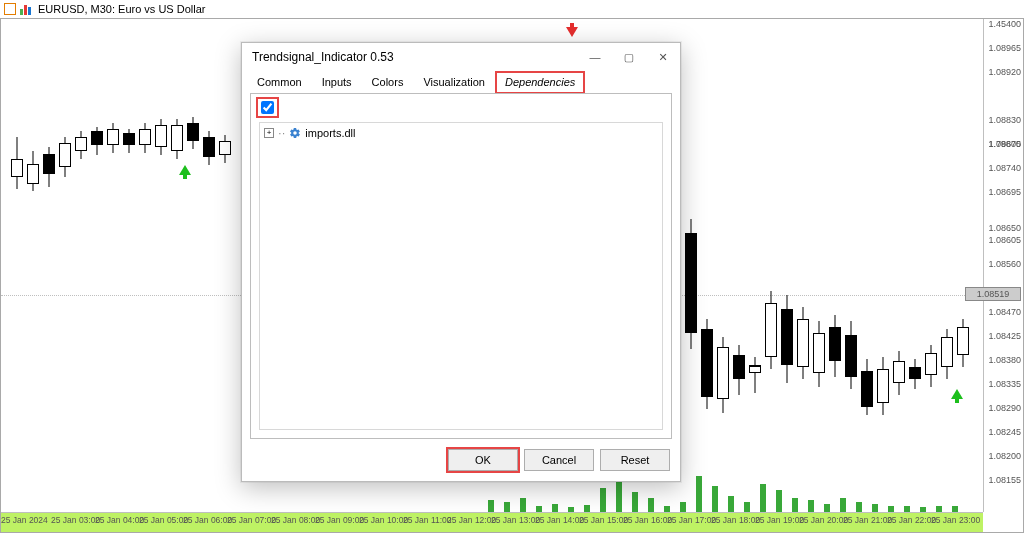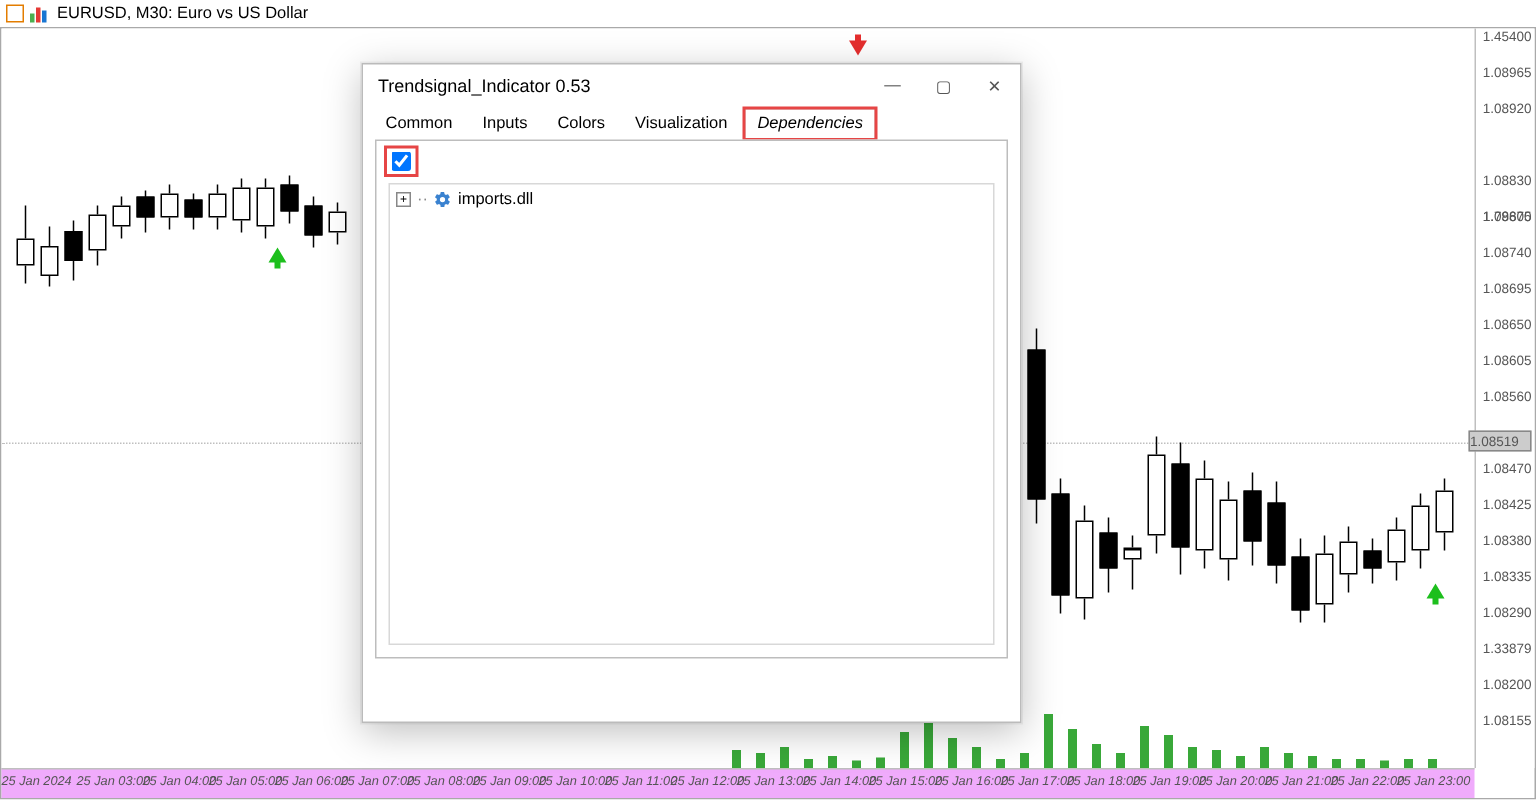--- a/index.html
+++ b/index.html
@@ -52,30 +52,29 @@
     background:#fff;
   }
   .price-axis {
     position:absolute;
     top:0; bottom:20px; right:0; width:40px;
     border-left:1px solid #bfbfbf;
     background:#fff;
   }
   .price-axis div{position:absolute;right:2px;font-size:9px;color:#555;}
   .price-indicator{
-    position:absolute;right:0;width:42px;
+    position:absolute;right:0;width:56px;text-align:center;
     font-size:9px;background:#ccc;color:#000;padding:1px 0;
     border:1px solid #888;
   }
   .time-axis{
     position:absolute;left:0;right:40px;bottom:0;height:20px;
     border-top:1px solid #bfbfbf;
     display:flex;
-    background:#f0abfc;
-    font-style:italic;
+    background:#bef264;
   }
   .time-axis span{flex:none;width:34px;font-size:8.5px;color:#555;padding-top:2px;text-align:left;white-space:nowrap;}
   .baseline{position:absolute;left:0;right:0;top:276px;border-top:1px dotted #bfbfbf;}
   
   .candle{position:absolute;width:12px;}
   .wick{position:absolute;left:50%;width:1px;background:#000;transform:translateX(-0.5px);}
   .body{position:absolute;left:0;right:0;border:1px solid #000;}
   .body.filled{background:#000;}
   .body.hollow{background:#fff;}
   .vol{position:absolute;bottom:0;left:3px;width:6px;background:#39a839;}
@@ -330,30 +329,30 @@
 
   <div class="price-axis">
     <div style="top:0px;">1.45400</div>
     <div style="top:24px;">1.08965</div>
     <div style="top:48px;">1.08920</div>
     <div style="top:72px;margin-top:48px;">1.08875</div>
     <div style="top:96px;">1.08830</div>
     <div style="top:120px;">1.79600</div>
     <div style="top:144px;">1.08740</div>
     <div style="top:168px;">1.08695</div>
-    <div style="top:192px;">1.08650</div>
+    <div style="top:204px;">1.08650</div>
     <div style="top:216px;">1.08605</div>
     <div style="top:240px;">1.08560</div>
     <div class="price-indicator" style="top:268px;">1.08519</div>
     <div style="top:288px;">1.08470</div>
     <div style="top:312px;">1.08425</div>
     <div style="top:336px;">1.08380</div>
     <div style="top:360px;">1.08335</div>
     <div style="top:384px;">1.08290</div>
-    <div style="top:408px;">1.33879</div>
+    <div style="top:408px;">1.08245</div>
     <div style="top:432px;">1.08200</div>
     <div style="top:456px;">1.08155</div>
   </div>
 
   <div class="time-axis">
     <span style="width:50px;">25 Jan 2024</span>
     <span style="width:44px;">25 Jan 03:00</span>
     <span style="width:44px;">25 Jan 04:00</span>
     <span style="width:44px;">25 Jan 05:00</span>
     <span style="width:44px;">25 Jan 06:00</span>
@@ -406,13 +405,18 @@
         <span class="gear">
           <svg viewBox="0 0 24 24" width="12" height="12" fill="currentColor">
               <path d="M19.4 13a7.5 7.5 0 0 0 .1-1 7.5 7.5 0 0 0-.1-1l2.1-1.6a.5.5 0 0 0 .1-.6l-2-3.5a.5.5 0 0 0-.6-.2l-2.5 1a7.3 7.3 0 0 0-1.7-1l-.4-2.6a.5.5 0 0 0-.5-.4h-4a.5.5 0 0 0-.5.4l-.4 2.6a7.3 7.3 0 0 0-1.7 1l-2.5-1a.5.5 0 0 0-.6.2l-2 3.5a.5.5 0 0 0 .1.6L4.5 11a7.5 7.5 0 0 0-.1 1 7.5 7.5 0 0 0 .1 1l-2.1 1.6a.5.5 0 0 0-.1.6l2 3.5a.5.5 0 0 0 .6.2l2.5-1a7.3 7.3 0 0 0 1.7 1l.4 2.6a.5.5 0 0 0 .5.4h4a.5.5 0 0 0 .5-.4l.4-2.6a7.3 7.3 0 0 0 1.7-1l2.5 1a.5.5 0 0 0 .6-.2l2-3.5a.5.5 0 0 0-.1-.6zM12 15.5A3.5 3.5 0 1 1 15.5 12 3.5 3.5 0 0 1 12 15.5z"></path>
             </svg>
         </span>
         <span>imports.dll</span>
       </div>
     </div>
   </div>
 
+  <div class="button-row">
+    <div class="btn highlight">OK</div>
+    <div class="btn">Cancel</div>
+    <div class="btn">Reset</div>
+  </div>
 </div>
 
 </body></html>

